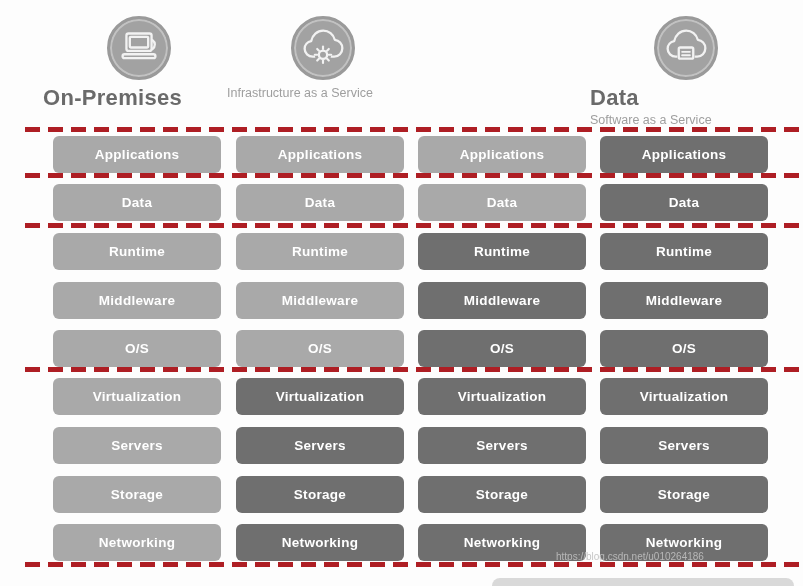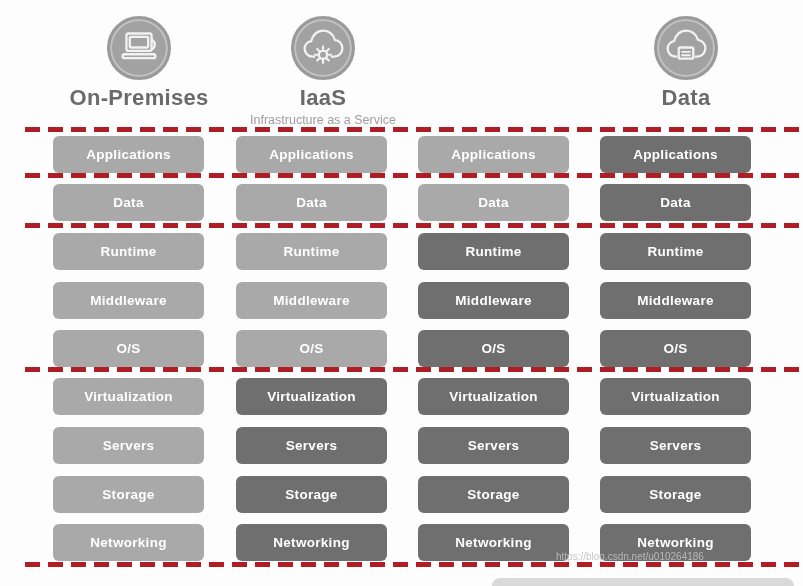--- a/index.html
+++ b/index.html
@@ -14,21 +14,20 @@
     height: 586px;
     background: #fdfdfd;
     overflow: hidden;
   }
 
   
   .col-header {
     position: absolute;
     top: 16px;
     width: 192px;
-    text-align: center;
   }
   .icon-circle {
     width: 58px;
     height: 58px;
     margin: 0 auto 6px auto;
     border-radius: 50%;
     background: var(--circle-bg, #a2a2a2);
     border: 3px solid #9a9a9a;
     box-shadow: inset 0 0 0 2px rgba(255,255,255,0.35);
     display: flex;
@@ -48,21 +47,21 @@
     font-weight: 400;
     color: var(--subtitle-text, #9e9e9e);
     margin-top: 3px;
     min-height: 14px;
     white-space: nowrap;
   }
 
   
   .layer-box {
     position: absolute;
-    width: 151px;
+    width: 168px;
     height: 37px;
     border-radius: 6px;
     display: flex;
     align-items: center;
     justify-content: center;
     color: #ffffff;
     font-size: 13.5px;
     font-weight: 700;
     letter-spacing: 0.3px;
   }
@@ -135,36 +134,36 @@
           <line x1="34.2" y1="41.2" x2="36" y2="43"></line>
           <line x1="30" y1="43" x2="30" y2="45.5"></line>
           <line x1="25.8" y1="41.2" x2="24" y2="43"></line>
           <line x1="24" y1="37" x2="21.5" y2="37"></line>
           <line x1="25.8" y1="32.8" x2="24" y2="31"></line>
           <line x1="30" y1="31" x2="30" y2="28.5"></line>
           <line x1="34.2" y1="32.8" x2="36" y2="31"></line>
         </g>
       </svg>
     </div>
-    <div class="col-title">IaaS</div>
     <div class="col-subtitle">Infrastructure as a Service</div>
   </div>
 
 
   <div class="col-header" style="left:590px;">
     <div class="icon-circle">
       <svg width="58" height="58" viewBox="0 0 60 60" fill="none" stroke="#f2f2f2" stroke-width="2.4" stroke-linecap="round" stroke-linejoin="round">
         <path d="M41.5 39 H19.5 C14.8 39 11 35.3 11 30.8 C11 26.8 13.9 23.5 17.8 22.8 C19 16.7 24 12 30.2 12 C36 12 40.8 16 42.2 21.5 C46.6 22 50 25.7 50 30.2 C50 35 46.2 39 41.5 39 Z"></path>
         <rect x="21" y="28" width="18" height="14.5" rx="1.5" fill="#a2a2a2" stroke="none"></rect>
         <rect x="22.5" y="29.5" width="15" height="11.5" rx="1.5"></rect>
         <line x1="26" y1="34" x2="34" y2="34" stroke-width="2"></line>
         <line x1="26" y1="37.5" x2="34" y2="37.5" stroke-width="2"></line>
       </svg>
     </div>
     <div class="col-title">Data</div>
+    <div class="col-subtitle">Software as a Service</div>
   </div>
 
   <div id="layers-grid">
       <div class="layer-box user" style="left: 53px; top: 136px;">Applications</div>
       <div class="layer-box user" style="left: 53px; top: 184px;">Data</div>
       <div class="layer-box user" style="left: 53px; top: 233px;">Runtime</div>
       <div class="layer-box user" style="left: 53px; top: 282px;">Middleware</div>
       <div class="layer-box user" style="left: 53px; top: 330px;">O/S</div>
       <div class="layer-box user" style="left: 53px; top: 378px;">Virtualization</div>
       <div class="layer-box user" style="left: 53px; top: 427px;">Servers</div>

